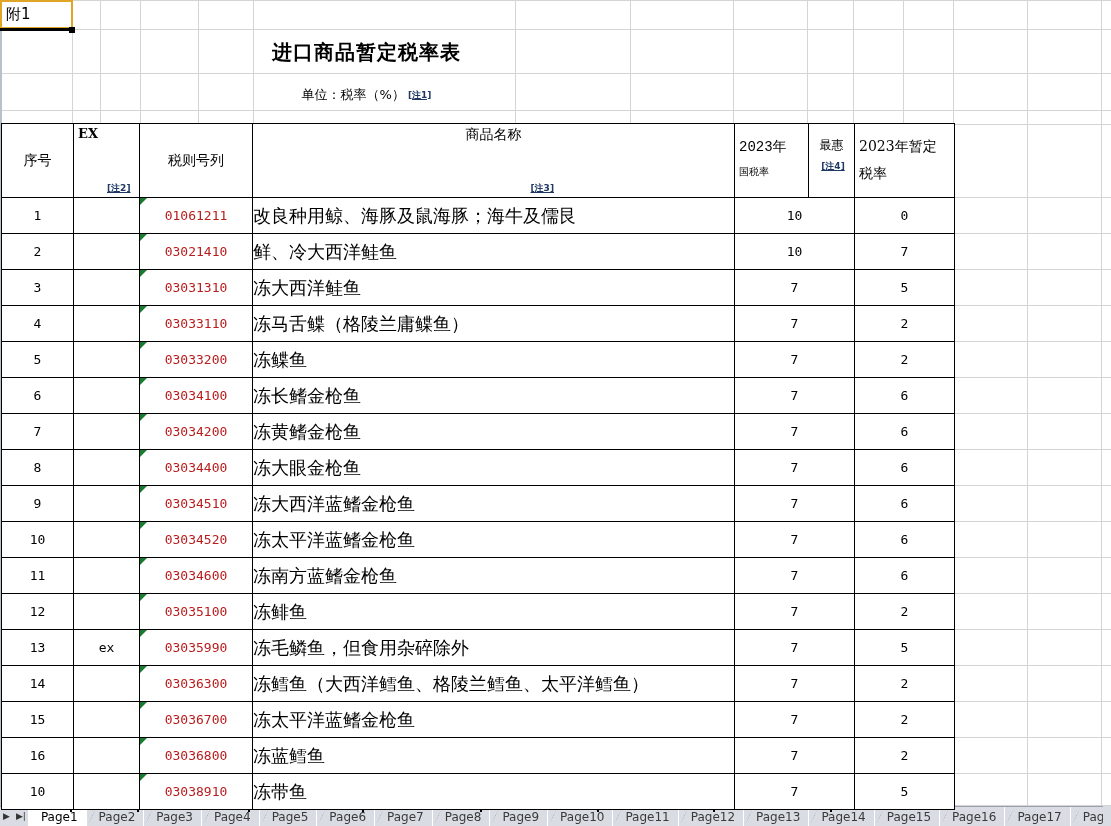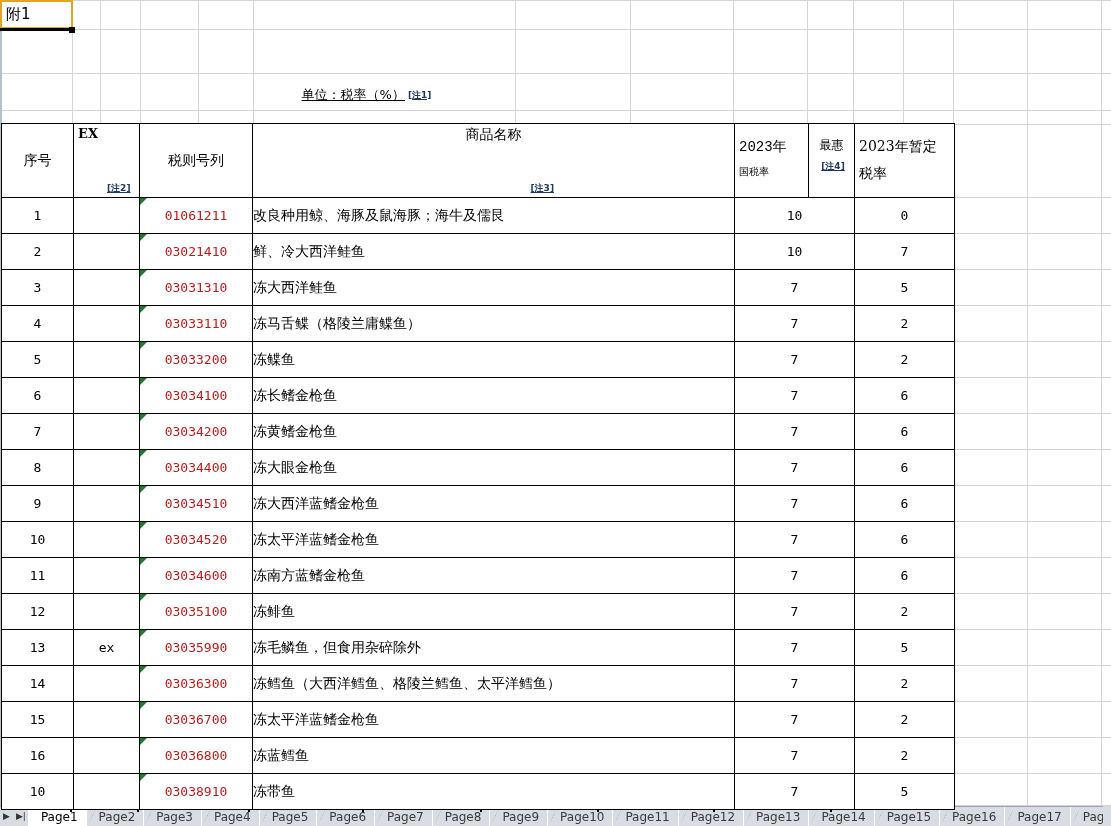--- a/index.html
+++ b/index.html
@@ -87,21 +87,20 @@
     position: absolute;
     left: 0; top: 80px;
     width: 733px; height: 30px;
     display: flex;
     align-items: center;
     justify-content: center;
     font-family: "DejaVu Sans", sans-serif;
     font-size: 13px;
     color: #000;
     z-index: 4;
-    text-decoration: underline;
   }
   .note-ref {
     font-size: 9px;
     color: #1f3864;
     font-weight: bold;
     text-decoration: underline;
     vertical-align: baseline;
     margin-left: 3px;
     font-family: "DejaVu Sans", sans-serif;
     text-align: right;
@@ -202,21 +201,21 @@
     position: absolute;
     left: 0; top: 0;
     width: 0; height: 0;
     border-top: 7px solid #1a7a2e;
     border-right: 7px solid transparent;
   }
   .c-name {
     text-align: left;
     padding-left: 6px;
     font-family: "DejaVu Sans", sans-serif;
-    font-size: 14px;
+    font-size: 18px;
     color: #000;
     white-space: nowrap;
     overflow: visible;
   }
   .c-rate {
     text-align: center;
     font-family: "DejaVu Sans Mono", monospace;
     font-size: 13px;
     color: #000;
   }
@@ -338,20 +337,21 @@
     </div>
 
   <div class="pane-edge"></div>
 
   <div id="sel-cell">
     <span class="sel-text">附1</span>
   </div>
   <div id="sel-bottom"></div>
   <div id="sel-handle"></div>
 
+  <div id="title">进口商品暂定税率表</div>
   <div id="subtitle">
     <span>单位：税率（%）</span>
       <span class="note-ref">[注1]</span>
   </div>
 
   <table id="tbl">
     <thead>
       <tr>
         <th class="hd hd-seq">序号</th>
         <th class="hd hd-ex">

